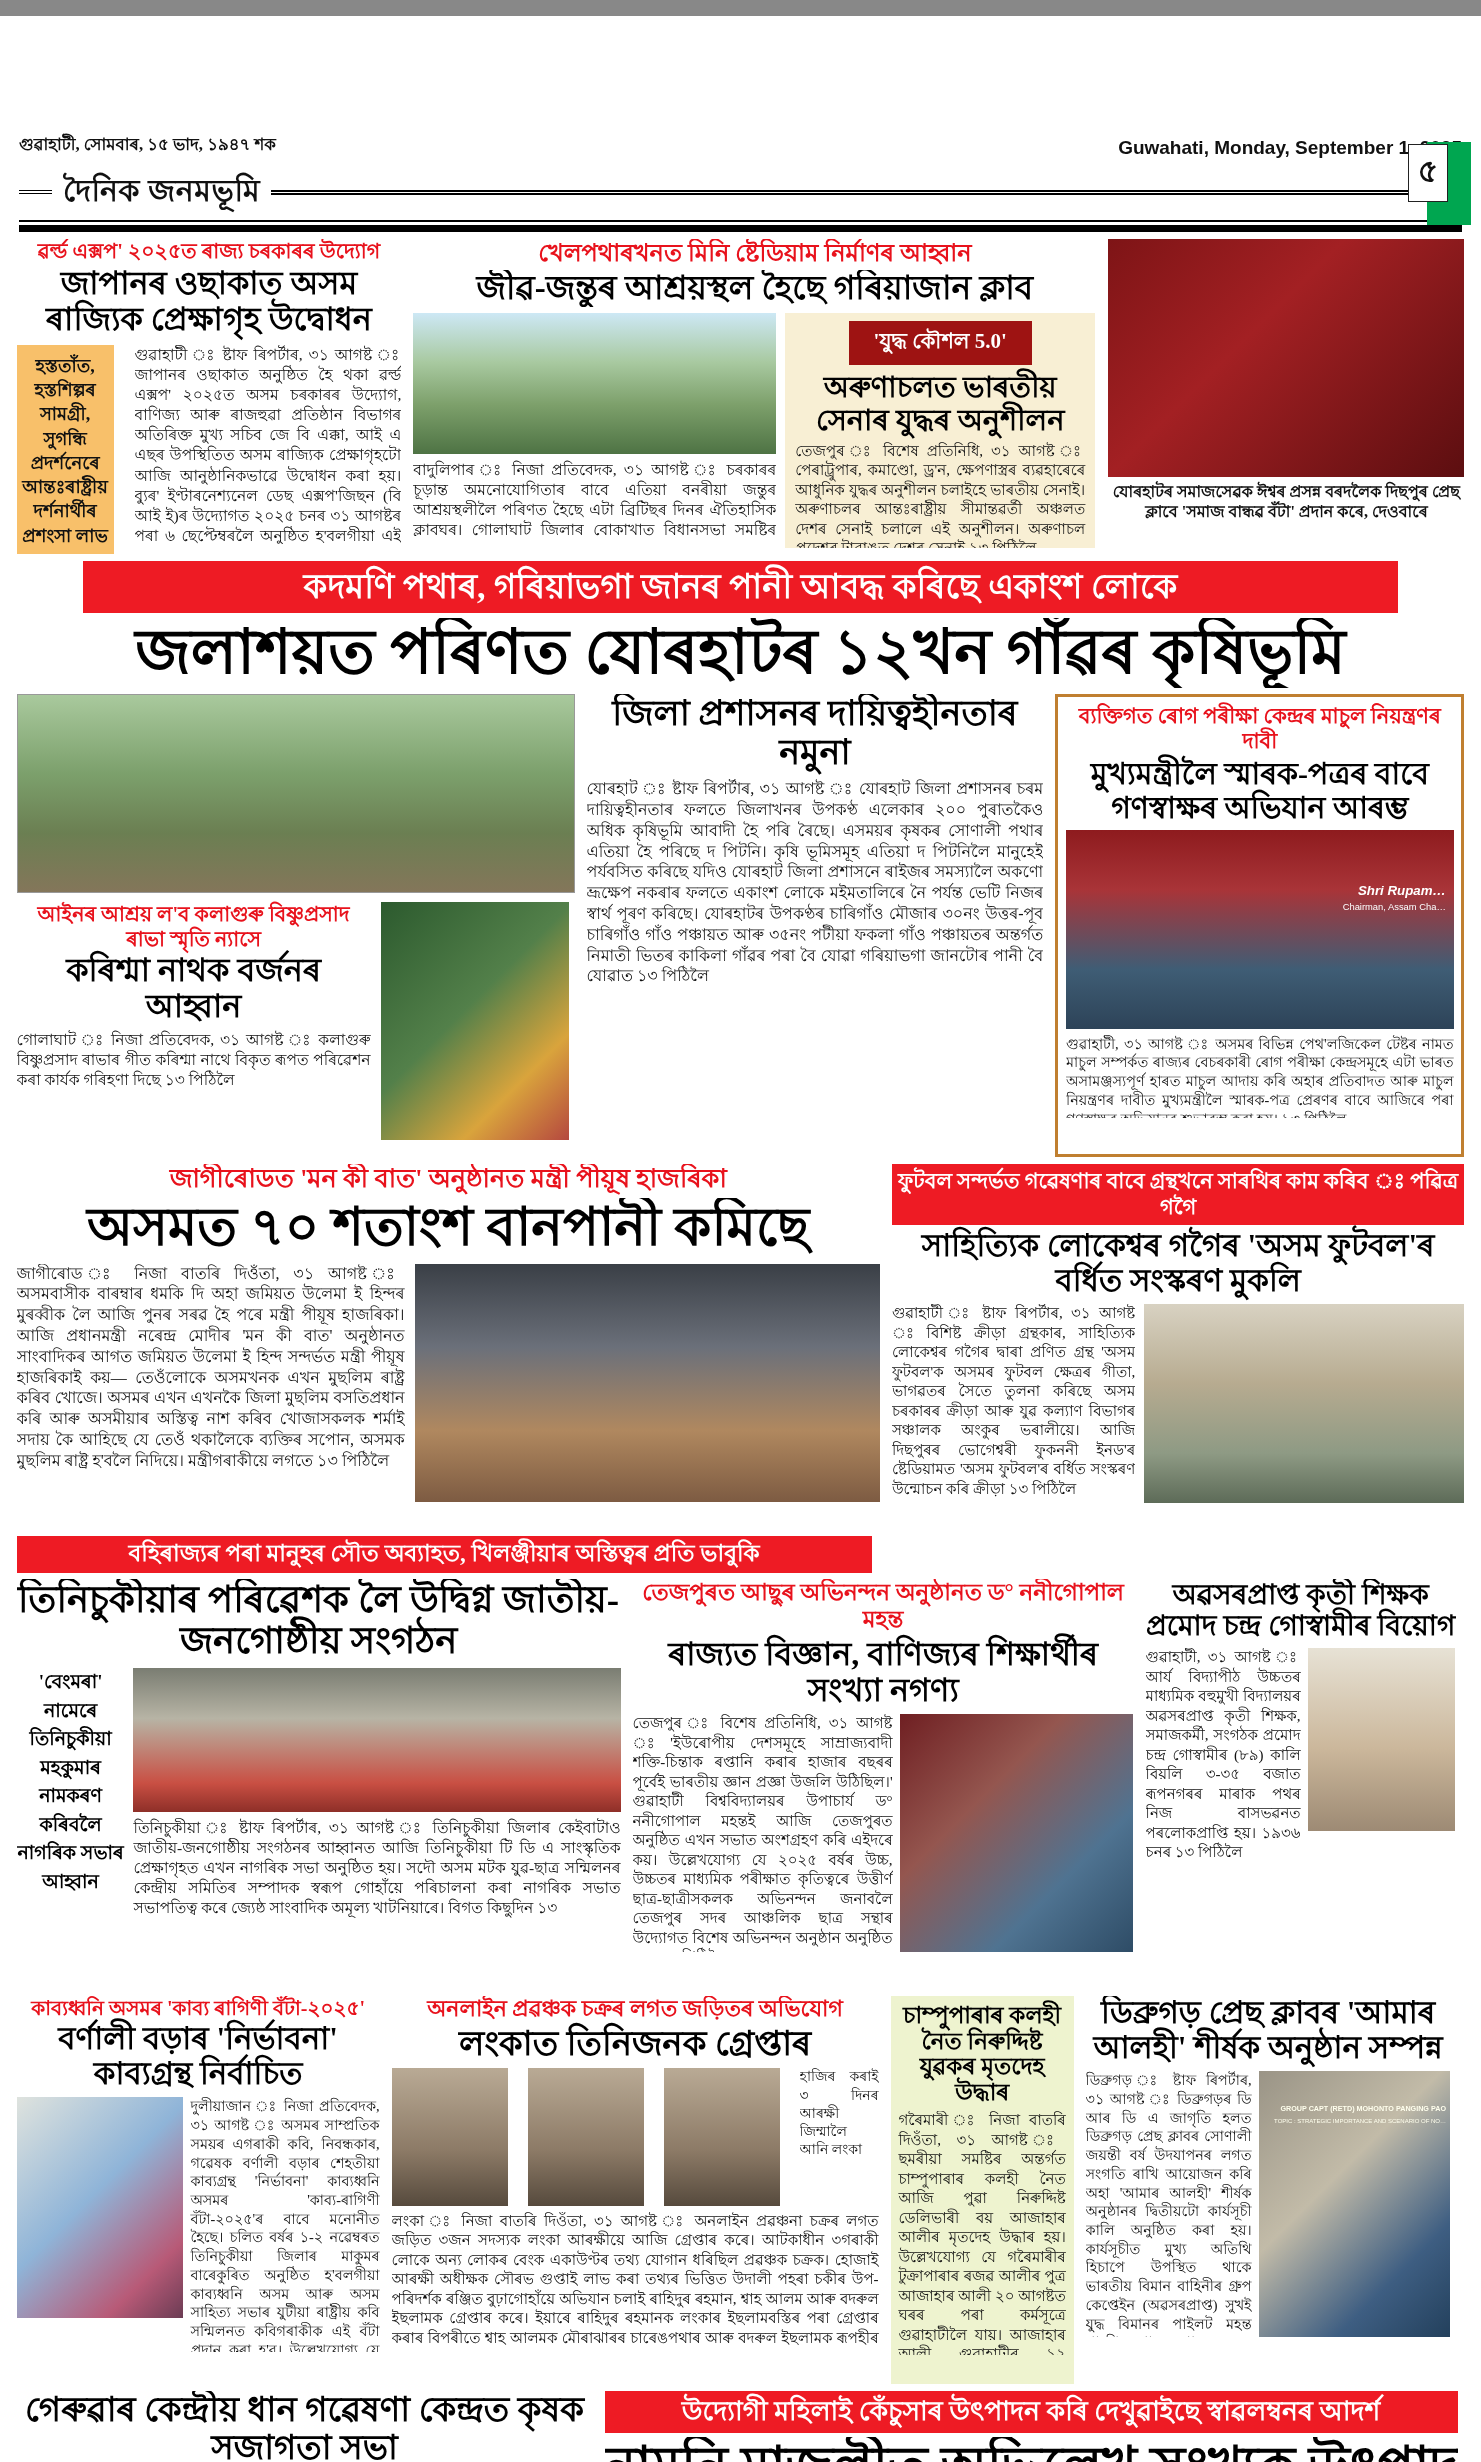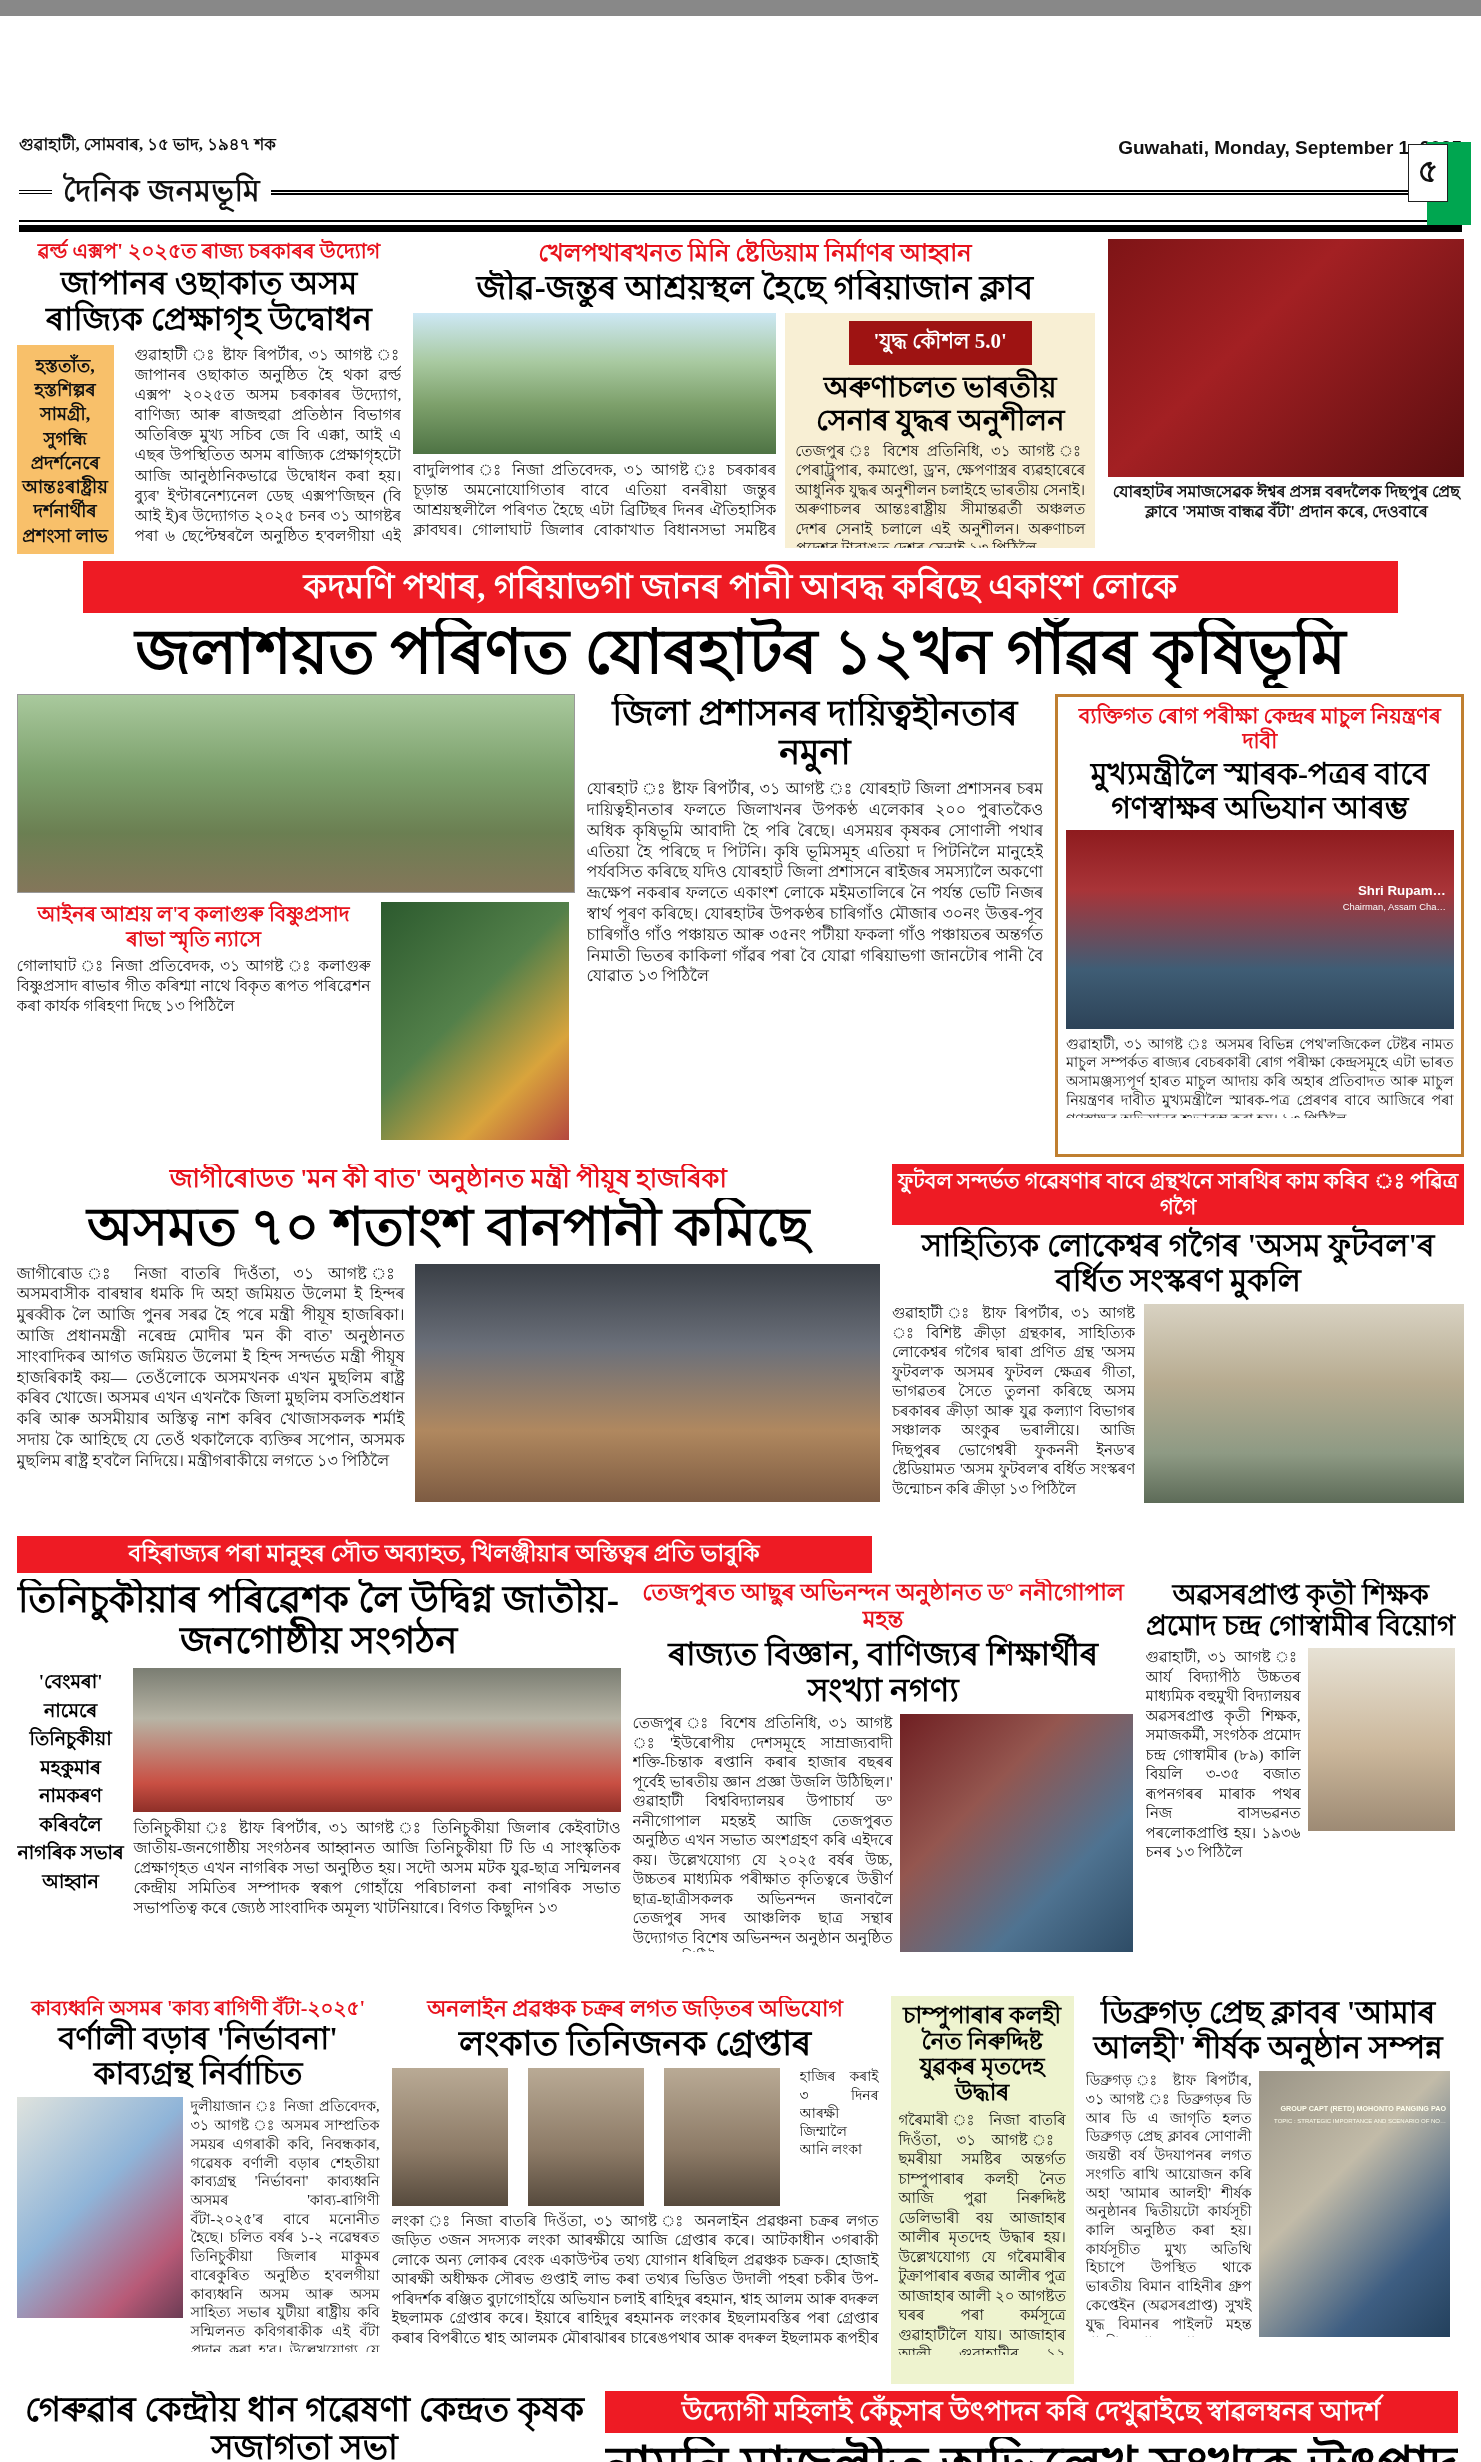--- a/index.html
+++ b/index.html
@@ -112,36 +112,37 @@
   </div>
   <div class="head nowrap" style="font-size:62px;margin-top:5.5px;overflow:hidden;">জলাশয়ত পৰিণত যোৰহাটৰ ১২খন গাঁৱৰ কৃষিভূমি</div>
 
   <div class="band" style="height:463px;">
 
     <div class="card" style="width:562px;height:100%;">
       <div class="ph ph-flood" style="height:199px;border:1.1px solid #999;"></div>
       <div style="display:flex;gap:10px;margin-top:8.9px;">
         <div style="width:354px;">
           <div class="kick" style="font-size:20.5px;">আইনৰ আশ্ৰয় ল'ব কলাগুৰু বিষ্ণুপ্ৰসাদ ৰাভা স্মৃতি ন্যাসে</div>
+          <div class="head" style="font-size:32px;margin-top:2.2px;">কৰিশ্মা নাথক বৰ্জনৰ আহ্বান</div>
           <div class="bodytxt" style="font-size:15.5px;margin-top:4.4px;height:91px;overflow:hidden;">গোলাঘাট ঃ নিজা প্ৰতিবেদক, ৩১ আগষ্ট ঃ কলাগুৰু বিষ্ণুপ্ৰসাদ ৰাভাৰ গীত কৰিশ্মা নাথে বিকৃত ৰূপত পৰিৱেশন কৰা কাৰ্যক গৰিহণা দিছে    ১৩ পিঠিলৈ</div>
         </div>
         <div class="ph ph-singer" style="width:188px;height:238px;"></div>
       </div>
     </div>
 
     <div class="card" style="width:460px;height:100%;">
       <div class="head" style="font-size:35px;">জিলা প্ৰশাসনৰ দায়িত্বহীনতাৰ নমুনা</div>
       <div class="bodytxt" style="font-size:16px;margin-top:6.6px;height:388px;overflow:hidden;">যোৰহাট ঃ ষ্টাফ ৰিপৰ্টাৰ, ৩১ আগষ্ট ঃ যোৰহাট জিলা প্ৰশাসনৰ চৰম দায়িত্বহীনতাৰ ফলতে জিলাখনৰ উপকণ্ঠ এলেকাৰ ২০০ পুৰাতকৈও অধিক কৃষিভূমি আবাদী হৈ পৰি ৰৈছে। এসময়ৰ কৃষকৰ সোণালী পথাৰ এতিয়া হৈ পৰিছে দ পিটনি। কৃষি ভূমিসমূহ এতিয়া দ পিটনিলৈ মানুহেই পৰ্যবসিত কৰিছে যদিও যোৰহাট জিলা প্ৰশাসনে ৰাইজৰ সমস্যালৈ অকণো ভ্ৰূক্ষেপ নকৰাৰ ফলতে একাংশ লোকে মইমতালিৰে নৈ পৰ্যন্ত ভেটি নিজৰ স্বাৰ্থ পূৰণ কৰিছে। যোৰহাটৰ উপকণ্ঠৰ চাৰিগাঁও মৌজাৰ ৩০নং উত্তৰ-পূব চাৰিগাঁও গাঁও পঞ্চায়ত আৰু ৩৫নং পটীয়া ফকলা গাঁও পঞ্চায়তৰ অন্তৰ্গত নিমাতী ভিতৰ কাকিলা গাঁৱৰ পৰা বৈ যোৱা গৰিয়াভগা জানটোৰ পানী বৈ যোৱাত    ১৩ পিঠিলৈ</div>
     </div>
 
     <div class="cmbox card" style="width:412px;height:100%;">
       <div class="kick" style="font-size:21px;">ব্যক্তিগত ৰোগ পৰীক্ষা কেন্দ্ৰৰ মাচুল নিয়ন্ত্ৰণৰ দাবী</div>
       <div class="head" style="font-size:30px;margin-top:3.3px;">মুখ্যমন্ত্ৰীলৈ স্মাৰক-পত্ৰৰ বাবে গণস্বাক্ষৰ অভিযান আৰম্ভ</div>
       <div class="ph ph-press" style="height:199px;margin-top:5.5px;">
-        <span class="ovl" style="right:7.8px;top:53px;font-size:13.3px;">Shri Rupam…</span>
+        <span class="ovl" style="right:7.8px;top:53px;font-size:13.3px;font-style:italic;">Shri Rupam…</span>
         <span class="ovl" style="right:7.8px;top:71px;font-size:9.4px;font-weight:normal;">Chairman, Assam Cha…</span>
       </div>
       <div class="bodytxt" style="font-size:14.4px;margin-top:5.5px;height:83px;overflow:hidden;">গুৱাহাটী, ৩১ আগষ্ট ঃ অসমৰ বিভিন্ন পেথ'লজিকেল টেষ্টৰ নামত মাচুল সম্পৰ্কত ৰাজ্যৰ বেচৰকাৰী ৰোগ পৰীক্ষা কেন্দ্ৰসমূহে এটা ভাৰত অসামঞ্জস্যপূৰ্ণ হাৰত মাচুল আদায় কৰি অহাৰ প্ৰতিবাদত আৰু মাচুল নিয়ন্ত্ৰণৰ দাবীত মুখ্যমন্ত্ৰীলৈ স্মাৰক-পত্ৰ প্ৰেৰণৰ বাবে আজিৰে পৰা গণস্বাক্ষৰ অভিযানৰ শুভাৰম্ভ কৰা হয়।    ১৩ পিঠিলৈ</div>
     </div>
   </div>
 
   <div class="band" style="height:363px;">
 
     <div class="card" style="width:864px;height:100%;">
       <div class="kick" style="font-size:25.5px;">জাগীৰোডত 'মন কী বাত' অনুষ্ঠানত মন্ত্ৰী পীয়ূষ হাজৰিকা</div>

